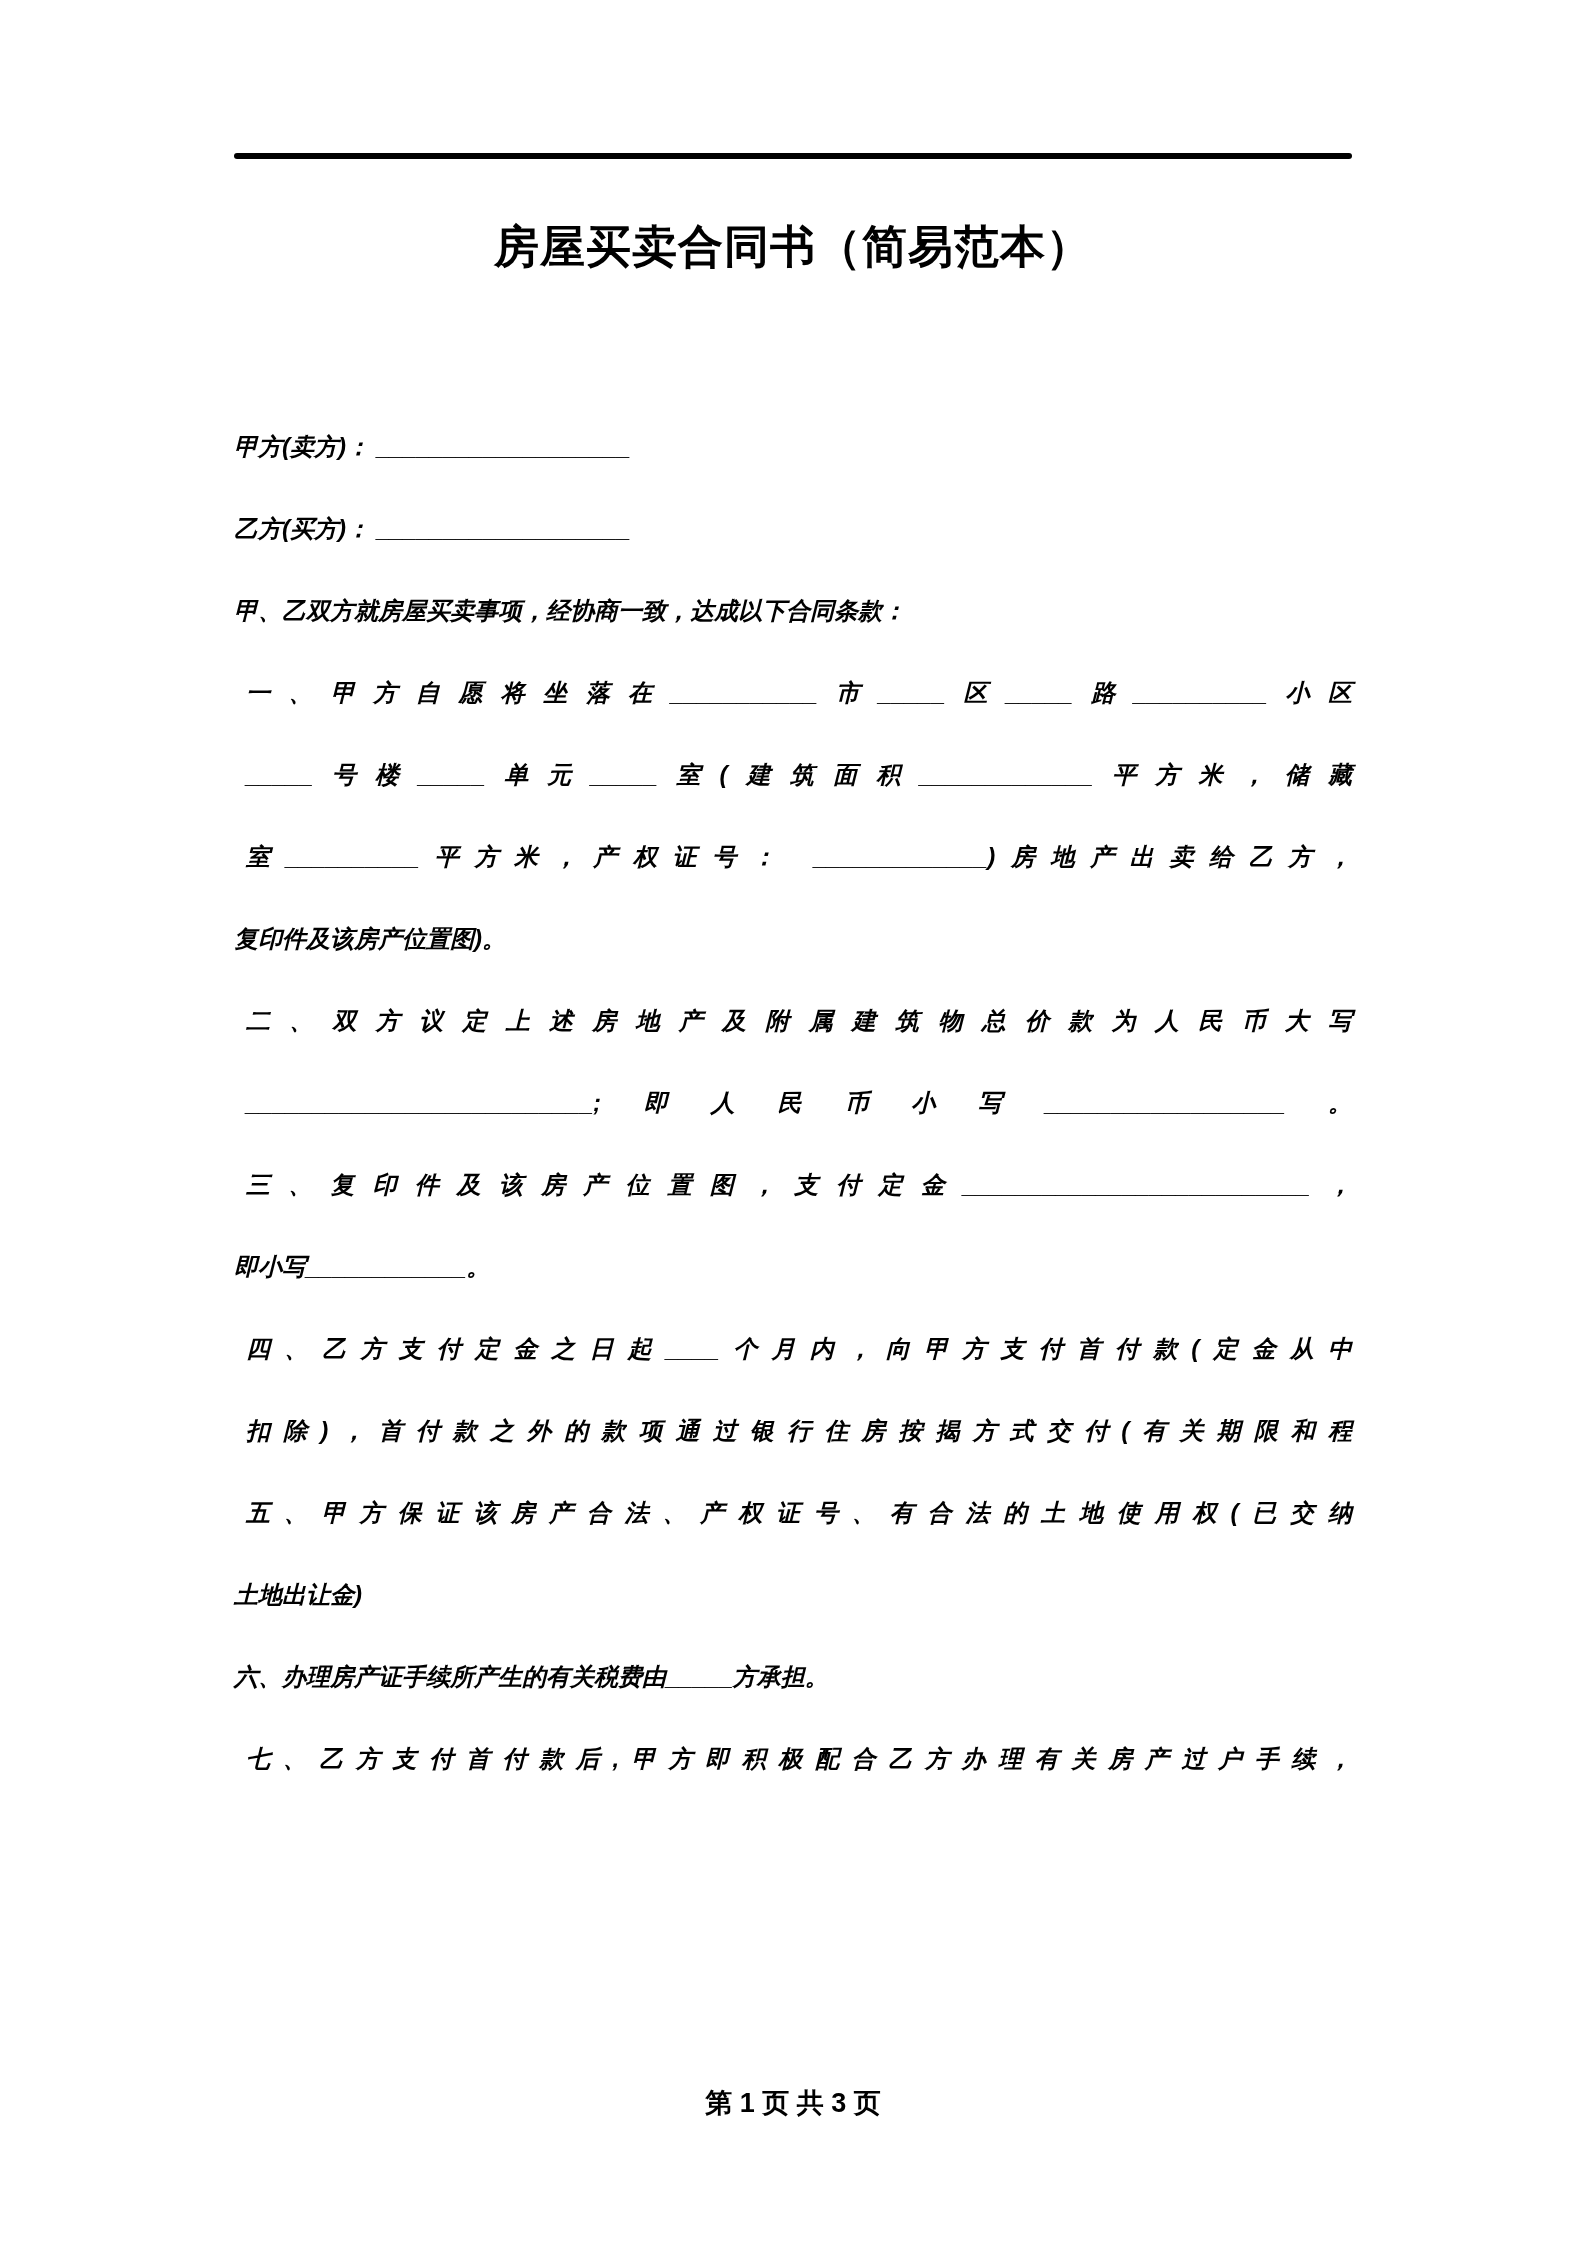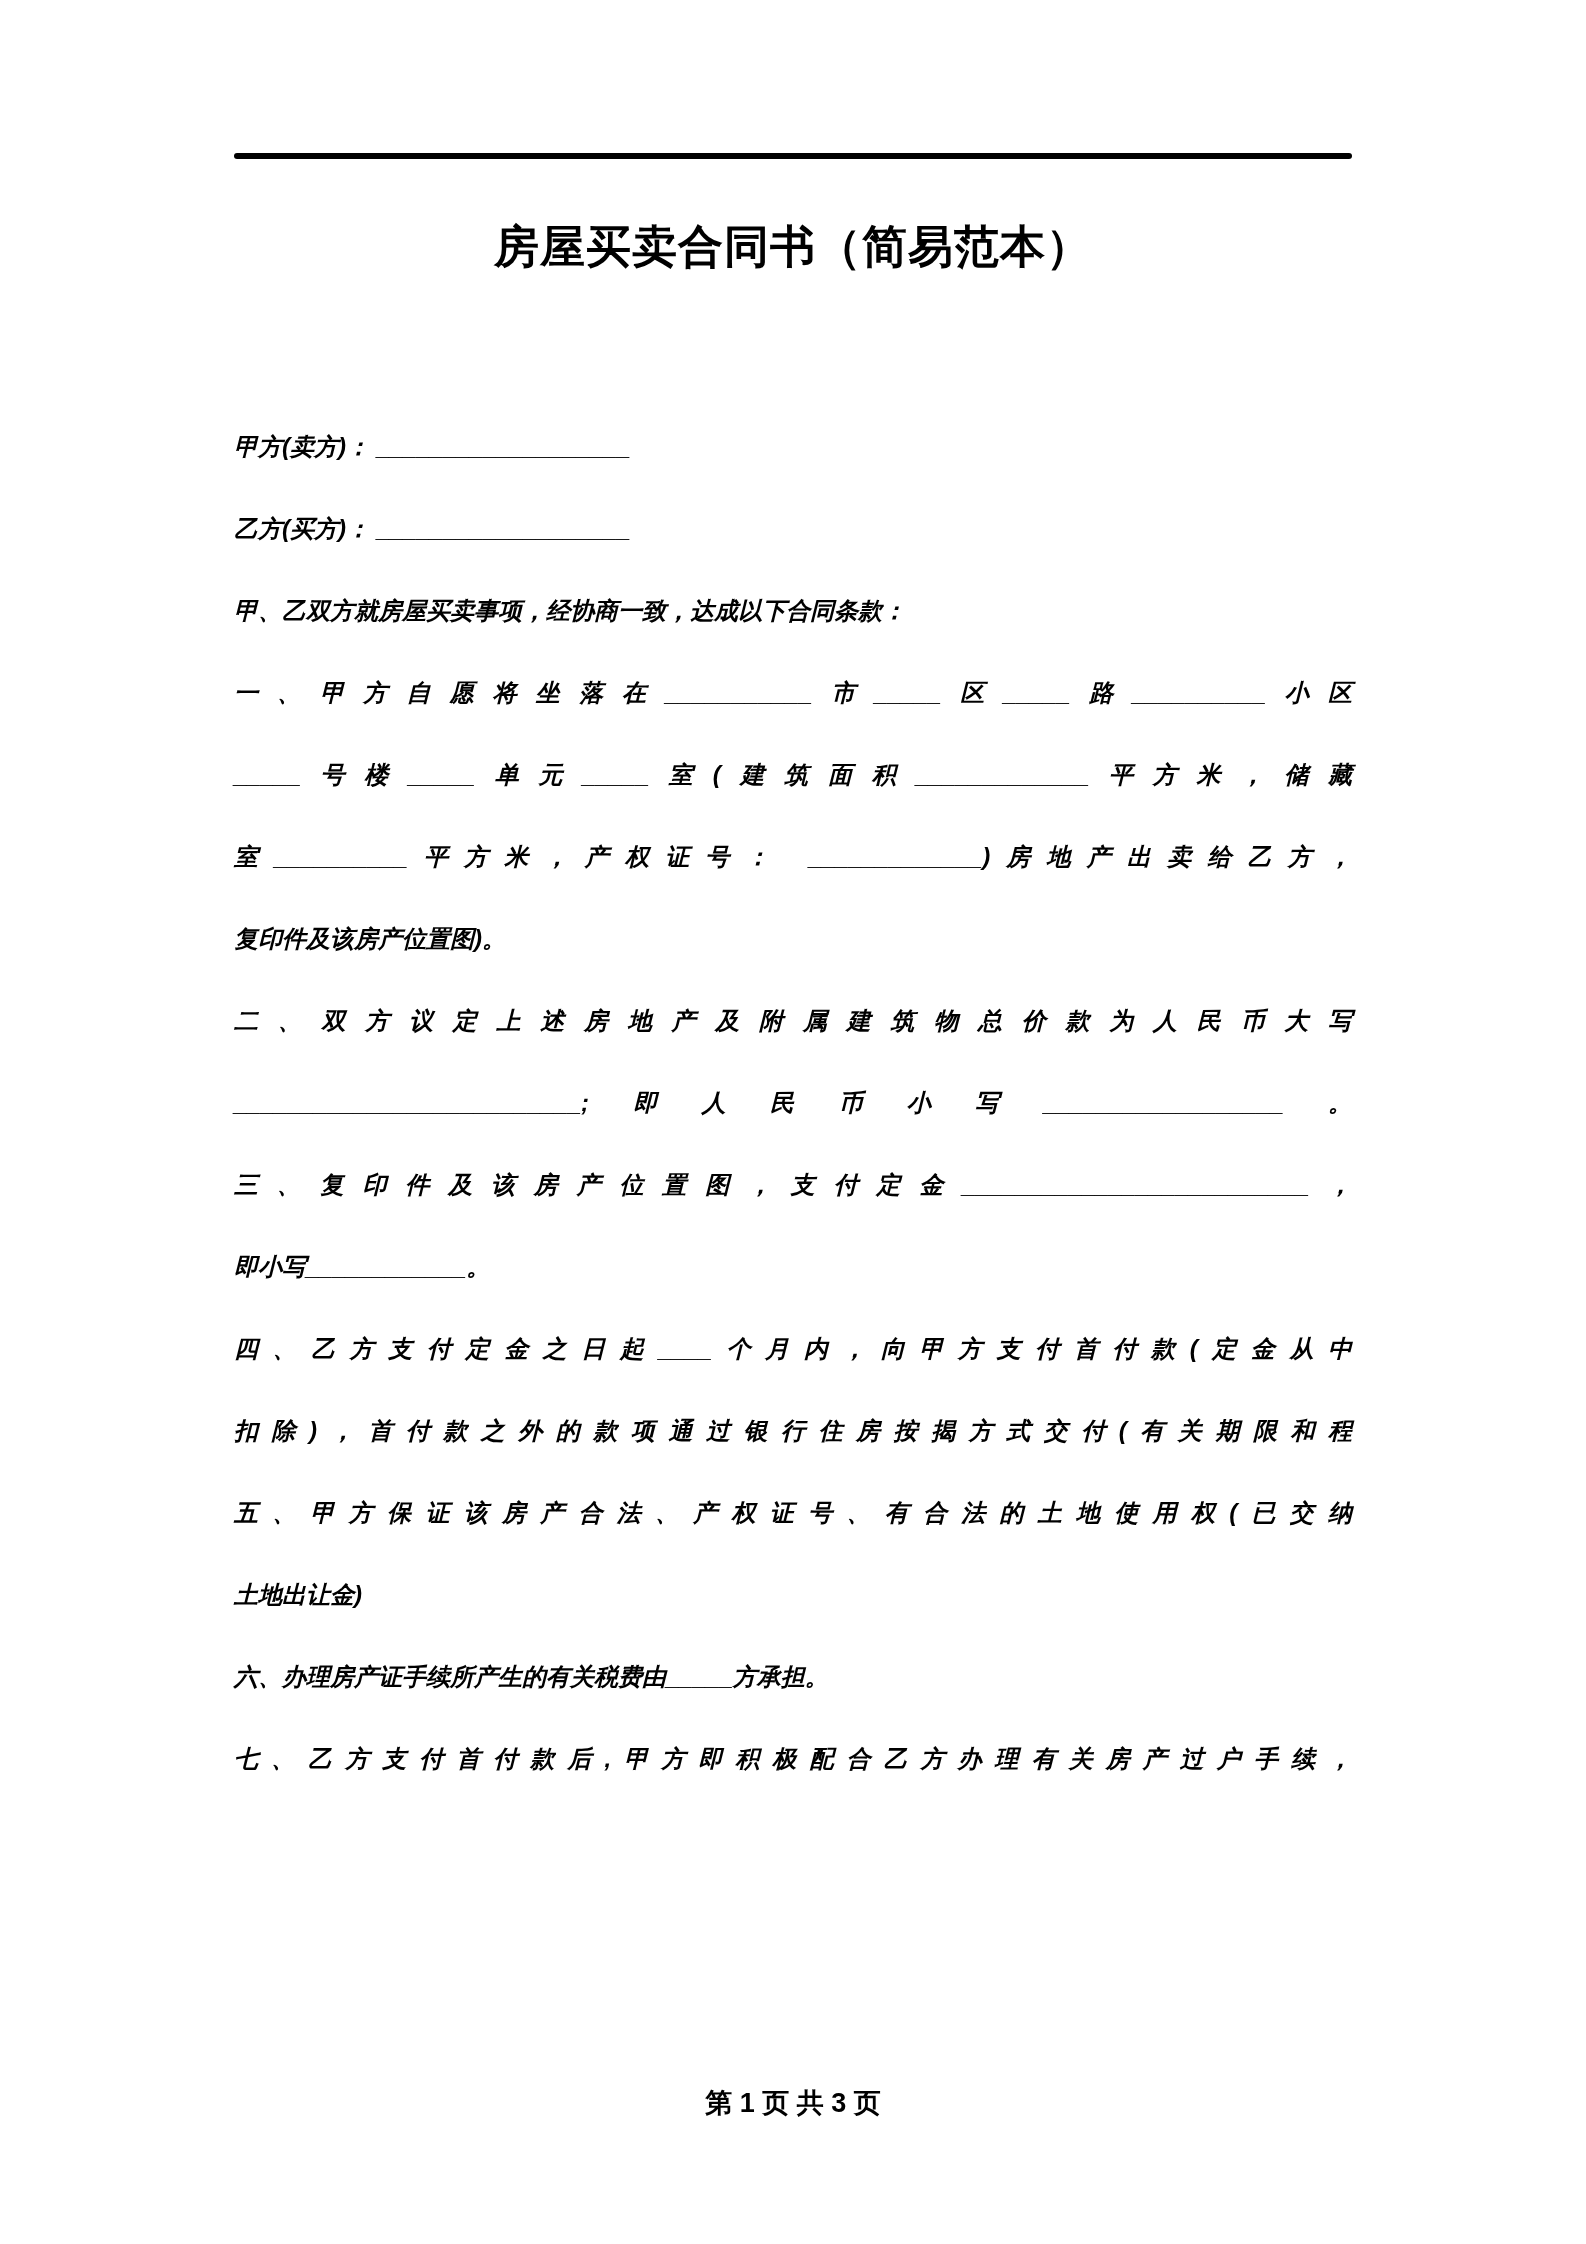--- a/index.html
+++ b/index.html
@@ -51,20 +51,21 @@
     line-height: 82px;
     height: 82px;
     white-space: pre;
     text-align: left;
   }
   .ln.j {
     white-space: normal;
     text-align: justify;
     text-align-last: justify;
     text-justify: inter-character;
+    margin-left: 12px;
   }
   .footer {
     position: absolute;
     top: 2082px;
     left: 0;
     width: 100%;
     text-align: center;
     font-size: 27px;
     line-height: 42px;
     font-weight: 700;

